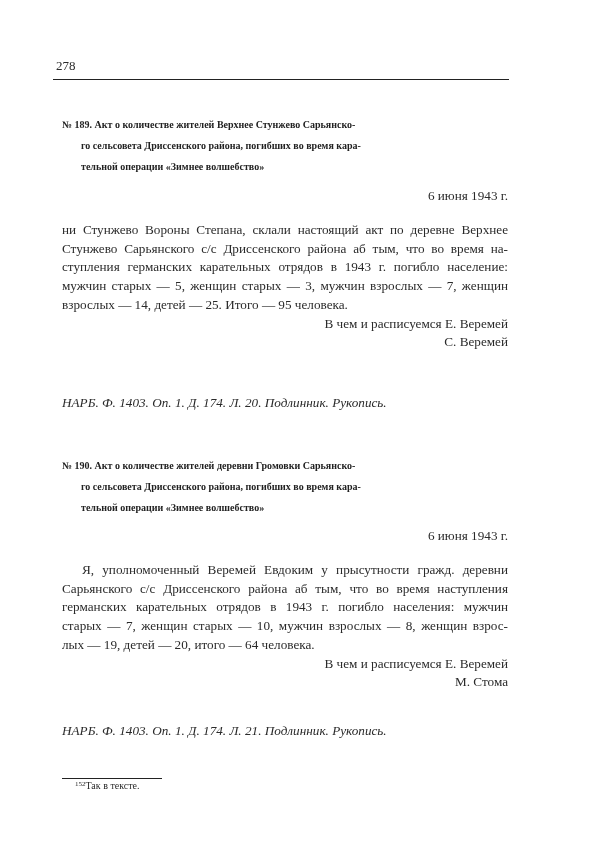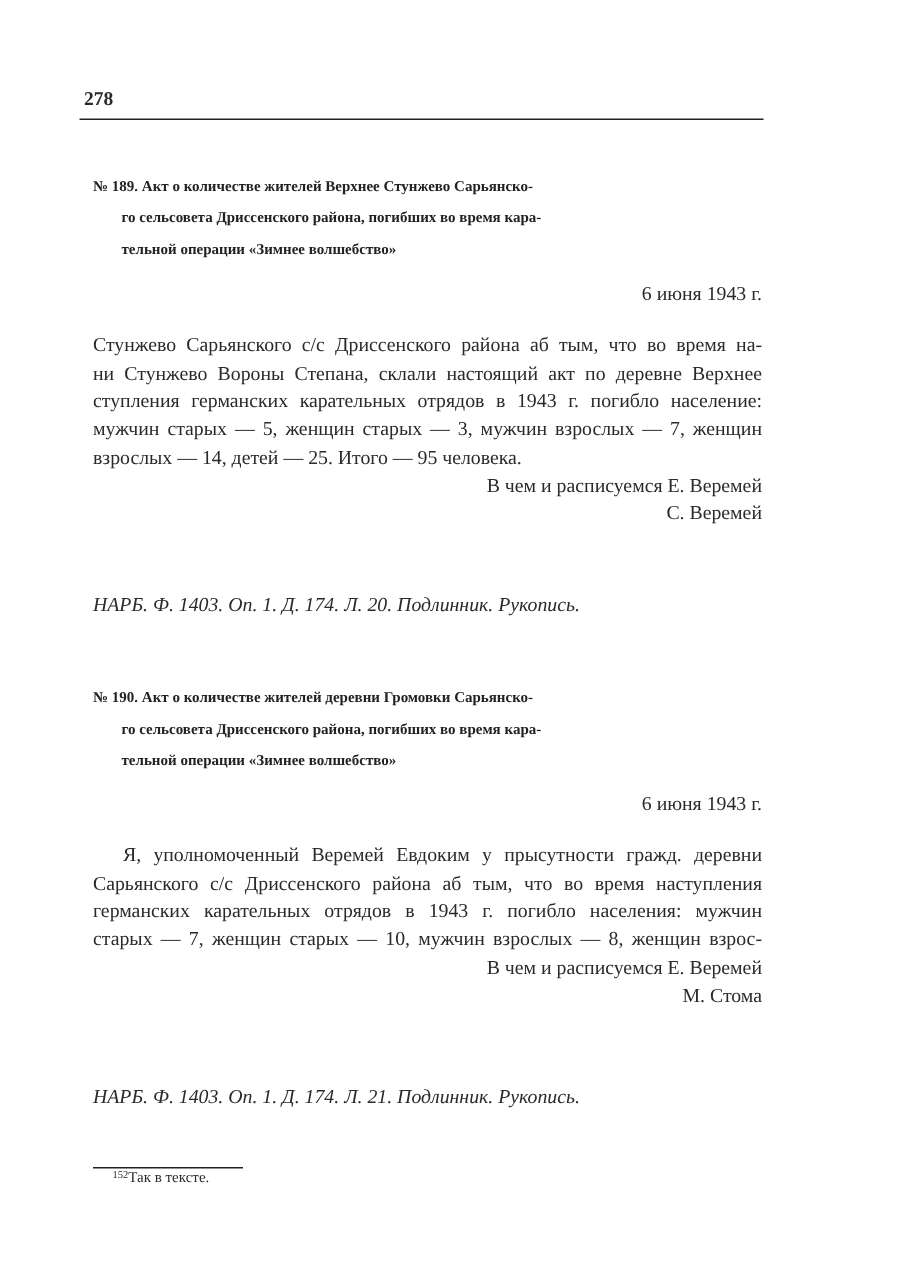--- a/index.html
+++ b/index.html
@@ -1,19 +1,19 @@
 <!DOCTYPE html>
 <html><head>
 <meta charset="utf-8">
 <style>
   html, body { margin: 0; padding: 0; background: #ffffff; }
   body { width: 600px; height: 852px; position: relative; overflow: hidden;
          font-family: "Liberation Serif", "DejaVu Serif", serif; color: #2a2a2a; }
   .header { position: absolute; left: 53px; top: 58px; width: 456px; height: 20px; }
-  .page-num { position: absolute; left: 3px; top: 0; font-size: 13px; font-weight: bold; }
+  .page-num { position: absolute; left: 3px; top: 0; font-size: 13px; }
   .running-title { position: absolute; left: 63px; top: 2px; font-size: 9.6px; font-style: italic; white-space: nowrap; }
   .header-rule { position: absolute; left: 53px; top: 79px; width: 456px; height: 1px; background: #222; }
 
   .doc-title { position: absolute; left: 62px; width: 446px; font-weight: bold; font-size: 10px; line-height: 21px; color: #222; }
   .doc-title .line { display: block; white-space: nowrap; }
   .doc-title .line.indent { padding-left: 19px; }
 
   .date { position: absolute; right: 92px; font-size: 13.2px; }
   .body-text { position: absolute; left: 62px; width: 446px; font-size: 13.2px; line-height: 18.7px; }
   .body-text .line { display: block; white-space: nowrap; text-align: justify; text-align-last: justify; }
@@ -39,22 +39,22 @@
 </div>
 
 <div>
   <div class="doc-title" style="top:114px;">
     <span class="line">№ 189. Акт о количестве жителей Верхнее Стунжево Сарьянско-</span>
     <span class="line indent">го сельсовета Дриссенского района, погибших во время кара-</span>
     <span class="line indent">тельной операции «Зимнее волшебство»</span>
   </div>
   <div class="date" style="top:188px;">6 июня 1943 г.</div>
   <div class="body-text" style="top:221px;">
+    <span class="line">ни Стунжево Вороны Степана, склали настоящий акт по деревне Верхнее</span>
     <span class="line">Стунжево Сарьянского с/с Дриссенского района аб тым, что во время на-</span>
-    <span class="line">ни Стунжево Вороны Степана, склали настоящий акт по деревне Верхнее</span>
     <span class="line">ступления германских карательных отрядов в 1943 г. погибло население:</span>
     <span class="line">мужчин старых — 5, женщин старых — 3, мужчин взрослых — 7, женщин</span>
     <span class="line last">взрослых — 14, детей — 25. Итого — 95 человека.</span>
     <span class="sig">В чем и расписуемся Е. Веремей</span>
     <span class="sig">С. Веремей</span>
   </div>
   <div class="archive" style="top:395px;">НАРБ. Ф. 1403. Оп. 1. Д. 174. Л. 20. Подлинник. Рукопись.</div>
 </div>
 
 <div>
@@ -62,20 +62,21 @@
     <span class="line">№ 190. Акт о количестве жителей деревни Громовки Сарьянско-</span>
     <span class="line indent">го сельсовета Дриссенского района, погибших во время кара-</span>
     <span class="line indent">тельной операции «Зимнее волшебство»</span>
   </div>
   <div class="date" style="top:528px;">6 июня 1943 г.</div>
   <div class="body-text" style="top:561px;">
     <span class="line first">Я, уполномоченный Веремей Евдоким у прысутности гражд. деревни</span>
     <span class="line">Сарьянского с/с Дриссенского района аб тым, что во время наступления</span>
     <span class="line">германских карательных отрядов в 1943 г. погибло населения: мужчин</span>
     <span class="line">старых — 7, женщин старых — 10, мужчин взрослых — 8, женщин взрос-</span>
+    <span class="line last">лых — 19, детей — 20, итого — 64 человека.</span>
     <span class="sig">В чем и расписуемся Е. Веремей</span>
     <span class="sig">М. Стома</span>
   </div>
   <div class="archive" style="top:723px;">НАРБ. Ф. 1403. Оп. 1. Д. 174. Л. 21. Подлинник. Рукопись.</div>
 </div>
 
 <div class="fn-rule"></div>
 <div class="footnote">
   <sup>152</sup><span>Так в тексте.</span>
 </div>

